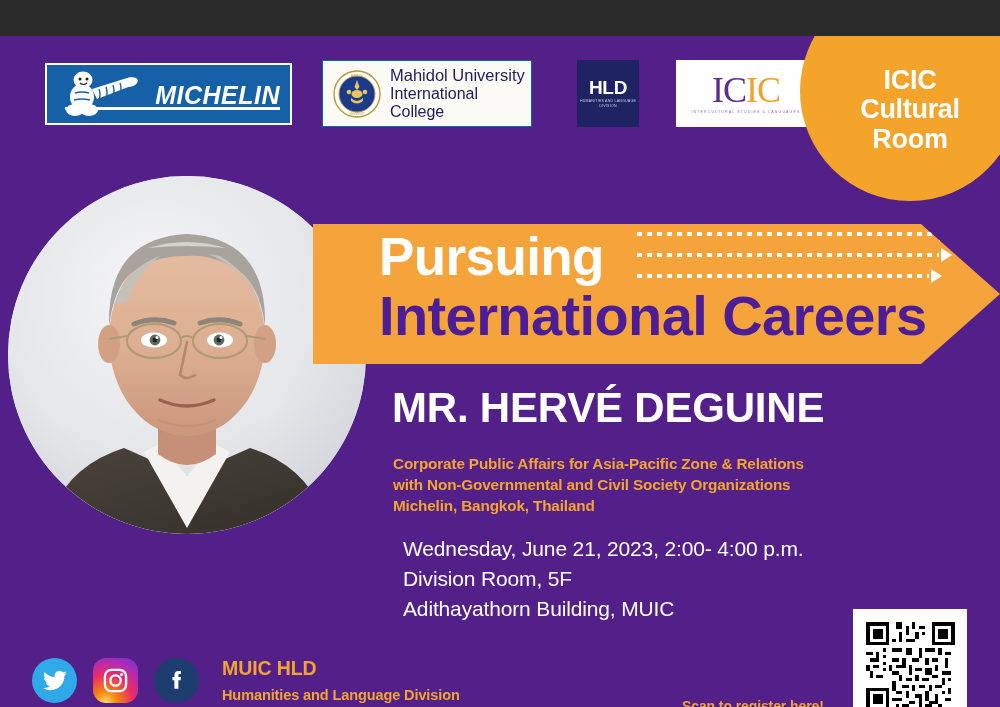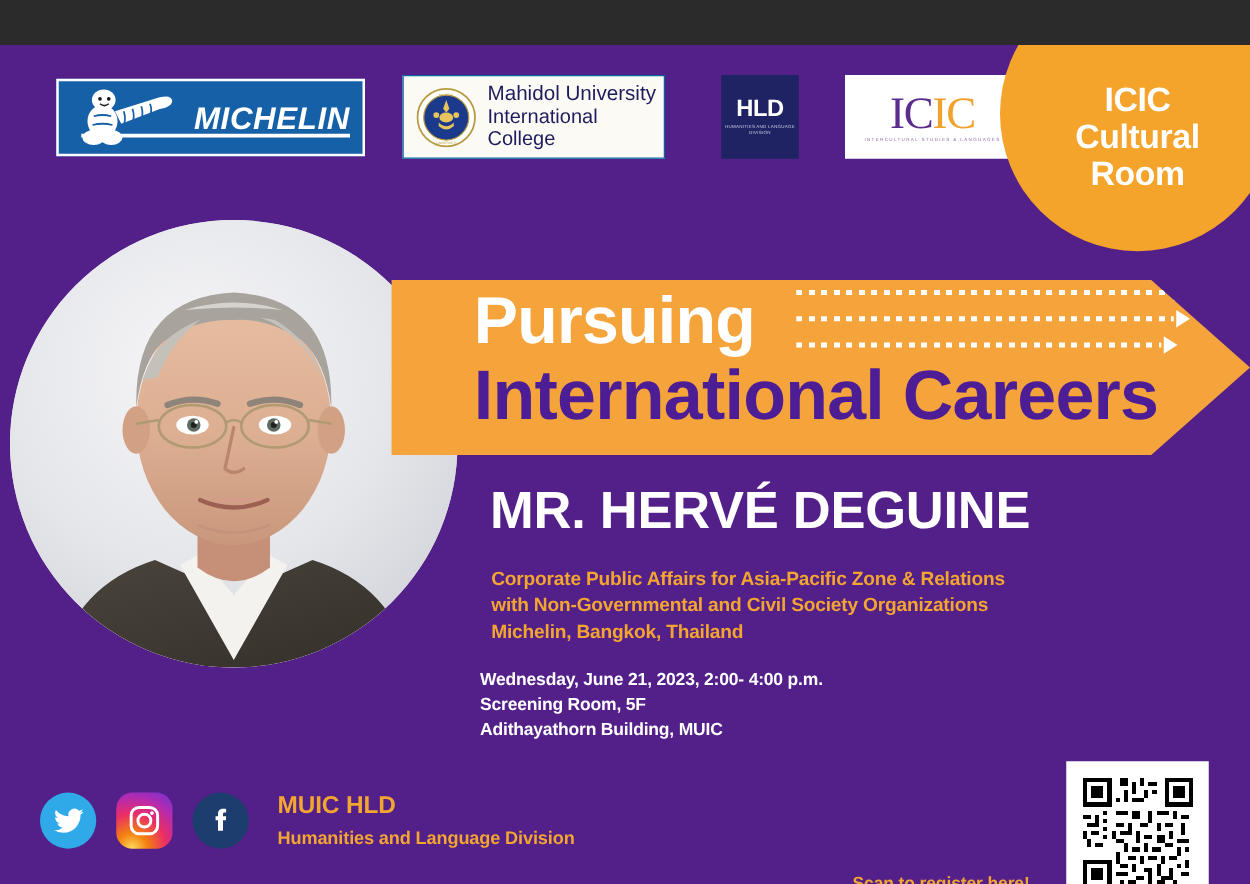--- a/index.html
+++ b/index.html
@@ -226,32 +226,32 @@
     position: absolute;
     left: 393px; top: 418px;
     color: #F3A531;
     font-size: 15.3px;
     font-weight: bold;
     line-height: 1.37;
     letter-spacing: -0.15px;
   }
   .event-details {
     position: absolute;
-    left: 384px; top: 498px;
+    left: 403px; top: 498px;
     color: #ffffff;
-    font-size: 14px;
-    font-weight: bold;
+    font-size: 21px;
+    font-weight: normal;
     line-height: 1.42;
     letter-spacing: -0.15px;
   }
 
   
   .social-row {
     position: absolute;
-    left: 32px; top: 598px;
+    left: 32px; top: 622px;
     display: flex;
     align-items: flex-end;
   }
   .soc {
     width: 45px; height: 45px;
     margin-right: 16px;
     border-radius: 50%;
     display: flex;
     align-items: center;
     justify-content: center;
@@ -466,21 +466,21 @@
   <div class="speaker-name">MR. HERVÉ DEGUINE</div>
 
   <div class="speaker-role">
     <div>Corporate Public Affairs for Asia-Pacific Zone &amp; Relations</div>
     <div>with Non-Governmental and Civil Society Organizations</div>
     <div>Michelin, Bangkok, Thailand</div>
   </div>
 
   <div class="event-details">
     <div>Wednesday, June 21, 2023, 2:00- 4:00 p.m.</div>
-    <div>Screening Room, 5F</div>
+    <div>Division Room, 5F</div>
     <div>Adithayathorn Building, MUIC</div>
   </div>
 
   <div class="social-row">
     <div class="soc soc-tw">
       <svg width="26" height="26" viewBox="0 0 24 24">
         <path fill="#ffffff" d="M23 4.9a8.9 8.9 0 0 1-2.6.7 4.5 4.5 0 0 0 2-2.5 9 9 0 0 1-2.9 1.1 4.5 4.5 0 0 0-7.7 4.1A12.8 12.8 0 0 1 2.5 3.6a4.5 4.5 0 0 0 1.4 6 4.4 4.4 0 0 1-2-.6 4.5 4.5 0 0 0 3.6 4.4 4.5 4.5 0 0 1-2 .1 4.5 4.5 0 0 0 4.2 3.1A9 9 0 0 1 1 18.5a12.7 12.7 0 0 0 6.9 2c8.3 0 12.8-6.9 12.8-12.8v-.6A9.1 9.1 0 0 0 23 4.9z"></path>
       </svg>
     </div>
     <div class="soc soc-ig">

